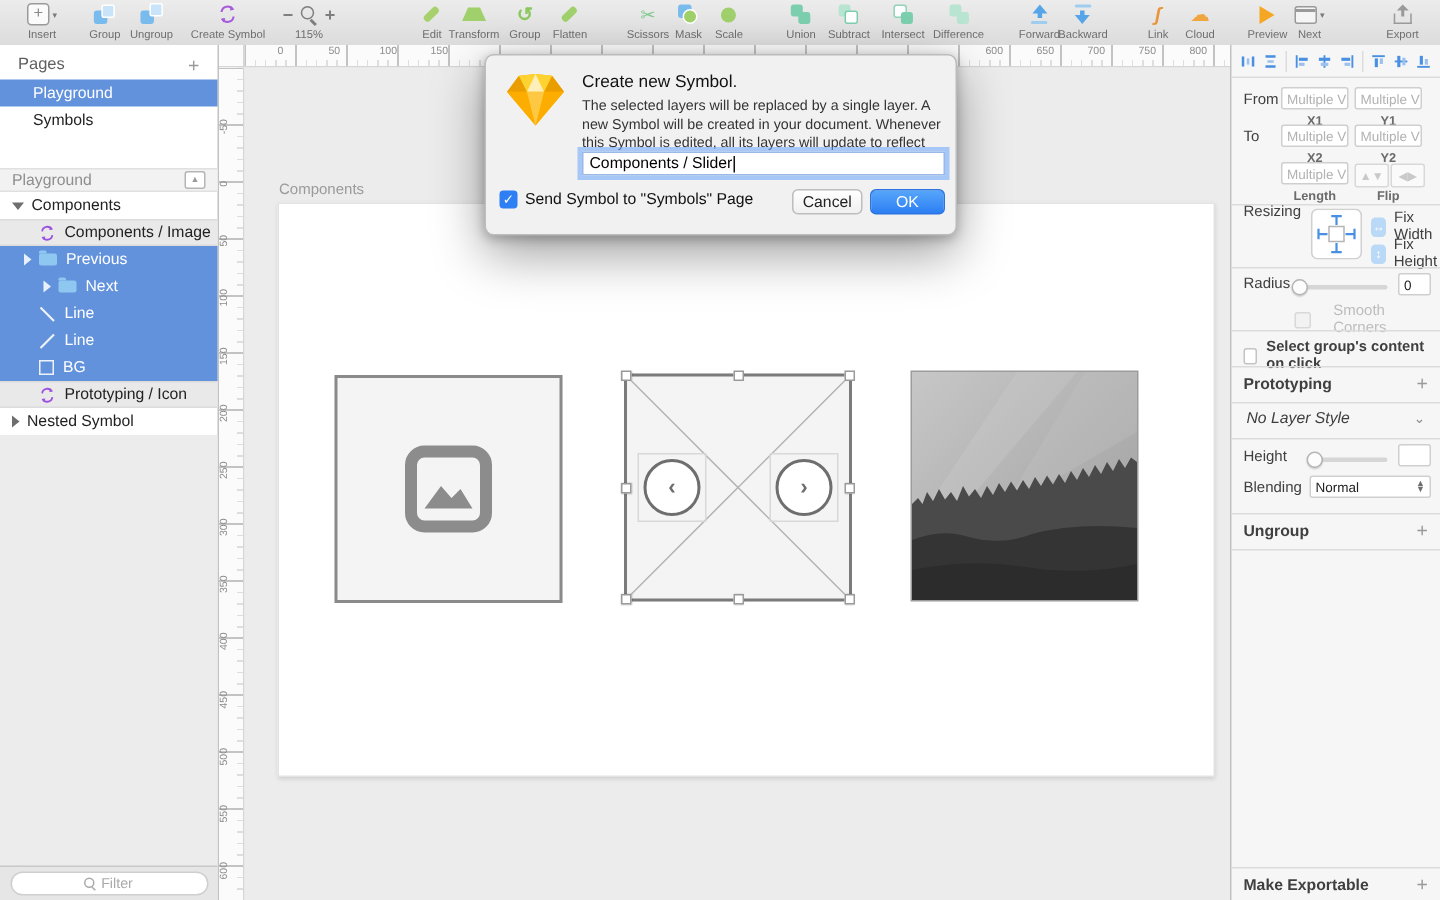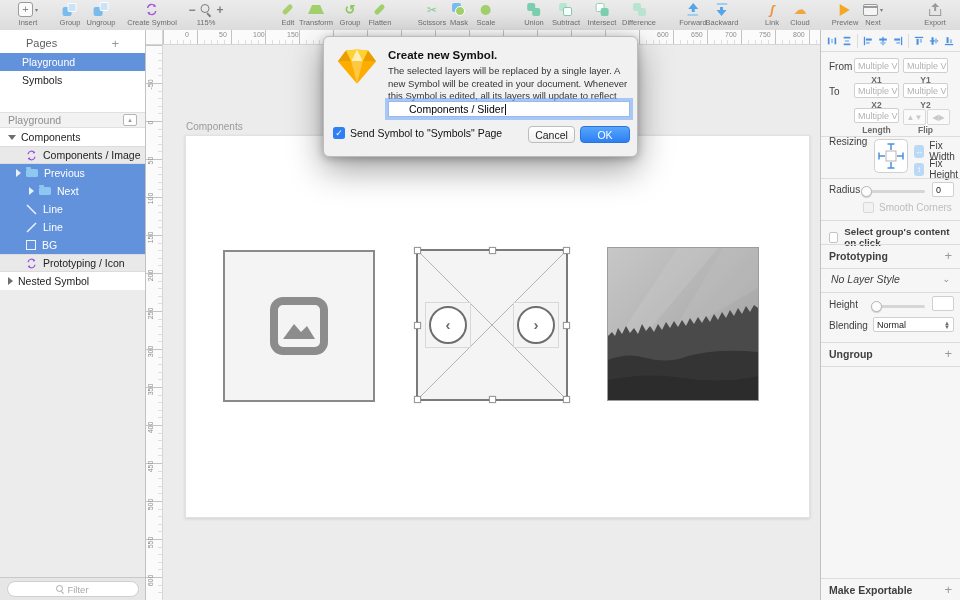--- a/index.html
+++ b/index.html
@@ -58,21 +58,21 @@
   .ic-view{width:13px;height:10px;border:1.5px solid #9a9a9a;border-radius:2px;position:relative;background:#f5f5f5;}
   .ic-view:before{content:"";position:absolute;left:0;right:0;top:1.5px;height:1.5px;background:#9a9a9a;}
   .ic-export{position:relative;width:12px;height:13px;}
   .ic-export .box{position:absolute;left:0;right:0;bottom:0;height:6px;border:1.5px solid #9a9a9a;border-top:none;}
   .ic-export .tri{position:absolute;top:0;left:50%;transform:translateX(-50%);width:0;height:0;border-left:4px solid transparent;border-right:4px solid transparent;border-bottom:4px solid #9a9a9a;}
   .ic-export .stem{position:absolute;top:3px;left:50%;transform:translateX(-50%);width:2px;height:5px;background:#9a9a9a;}
   .ic-sym{display:block;}
 
   
   #sidebar{position:absolute;left:0;top:30px;width:146px;height:570px;background:#fff;border-right:1px solid #c2c2c2;box-sizing:border-box;}
-  .panel-h{display:flex;align-items:center;justify-content:space-between;padding:0 26px;height:20px;color:#5f5f5f;}
+  .panel-h{display:flex;align-items:center;justify-content:space-between;padding:0 12px;height:20px;color:#5f5f5f;}
   .plus{color:#9a9a9a;font-size:13px;line-height:1;cursor:default;}
   .prow{display:flex;align-items:center;height:18px;padding-left:22px;font-size:10.5px;color:#222;}
   .prow.sel{background:#6292dc;color:#fff;}
   .sect{position:absolute;left:0;right:0;display:flex;align-items:center;justify-content:space-between;height:16px;
         background:#f2f2f2;border-top:1px solid #e0e0e0;border-bottom:1px solid #e0e0e0;color:#8e8e8e;
         padding:0 8px;font-size:10.5px;box-sizing:border-box;}
   .scope{width:12px;height:10px;border:1px solid #b5b5b5;border-radius:2px;background:#fff;font-size:6px;color:#9a9a9a;
          display:flex;align-items:center;justify-content:center;}
   .lrow{position:absolute;left:0;right:0;height:18px;display:flex;align-items:center;font-size:10.5px;color:#222;box-sizing:border-box;}
   .lrow.sel{background:#6292dc;color:#fff;}
@@ -113,24 +113,24 @@
   #artboard-label{position:absolute;left:23px;top:76px;font-size:10px;color:#9b9b9b;}
   .comp-box{position:absolute;width:152px;height:152px;background:#f4f4f4;border:2px solid #8a8a8a;box-sizing:border-box;}
   .handle{position:absolute;width:7px;height:7px;background:#fff;border:1px solid #9a9a9a;box-sizing:border-box;box-shadow:0 0 1px rgba(0,0,0,.3);}
   .navwrap{position:absolute;width:46px;height:46px;border:1px solid #d8d8d8;display:flex;align-items:center;justify-content:center;box-sizing:border-box;}
   .navcirc{width:38px;height:38px;border:2px solid #6e6e6e;border-radius:50%;background:#fff;box-sizing:border-box;
            display:flex;align-items:center;justify-content:center;color:#6e6e6e;font-size:15px;font-weight:bold;line-height:0;}
 
   
   #dialog{position:absolute;left:323px;top:36px;width:315px;height:121px;background:#f1f1f1;border:1px solid #bcbcbc;border-radius:6px;
           box-shadow:0 12px 34px rgba(0,0,0,.38),0 2px 8px rgba(0,0,0,.25);box-sizing:border-box;z-index:50;}
-  #dlg-title{position:absolute;left:64px;top:12px;font-size:11.5px;font-weight:bold;color:#111;}
+  #dlg-title{position:absolute;left:64px;top:12px;font-size:11.5px;font-weight:normal;color:#111;}
   #dlg-body{position:absolute;left:64px;top:28px;width:243px;font-size:9.5px;line-height:1.32;color:#333;}
   #dlg-input{position:absolute;left:64px;top:64px;width:242px;height:16px;background:#fff;border:1px solid #9ab8e8;
-             box-shadow:0 0 0 3px rgba(105,166,250,.55);display:flex;align-items:center;padding-left:20px;box-sizing:border-box;
+             box-shadow:0 0 0 3px rgba(105,166,250,.55);display:flex;align-items:center;padding-left:4px;box-sizing:border-box;
              font-size:10.5px;color:#000;}
   #dlg-input .tcaret{width:1px;height:11px;background:#111;margin-left:1px;}
   .chk{width:12px;height:12px;border-radius:2.5px;background:#2d7ff3;display:flex;align-items:center;justify-content:center;
        color:#fff;font-size:9px;line-height:1;box-sizing:border-box;}
   .btn{position:absolute;height:17px;border-radius:4px;display:flex;align-items:center;justify-content:center;font-size:10.5px;box-sizing:border-box;}
   #btn-cancel{left:204px;top:89px;width:47px;background:linear-gradient(#fff,#f0f0f0);border:1px solid #bdbdbd;color:#222;}
   #btn-ok{left:256px;top:89px;width:50px;background:linear-gradient(#57a6fb,#2d7ff3);border:1px solid #2a74e0;color:#fff;}
 
   
   #inspector{position:absolute;left:820px;top:30px;width:140px;height:570px;background:#f6f6f6;border-left:1px solid #c2c2c2;box-sizing:border-box;font-size:10px;color:#3f3f3f;}
@@ -635,21 +635,21 @@
     </div>
 
     <div class="insp-div" style="top:148px"></div>
 
     <span class="insp-lab" style="left:8px;top:154px">Radius</span>
     <div class="track" style="left:42px;top:160px;width:62px"></div>
     <div class="knob" style="left:40px;top:156px"></div>
     <div class="fld" style="left:111px;top:152px;width:22px;color:#222">
         <span>0</span>
       </div>
-    <div class="row" style="position:absolute;left:42px;top:172px;gap:5px">
+    <div class="row" style="position:absolute;left:42px;top:172px;gap:15px">
       <span class="cbx" style="border-color:#d8d8d8;background:#f2f2f2"></span>
       <span style="font-size:10px;color:#bdbdbd">Smooth Corners</span>
     </div>
 
     <div class="insp-div" style="top:190px"></div>
 
     <div class="row" style="position:absolute;left:8px;top:196px;gap:6px">
       <span class="cbx"></span>
       <span style="font-size:9.8px;font-weight:bold;color:#3f3f3f">Select group's content on click</span>
     </div>

